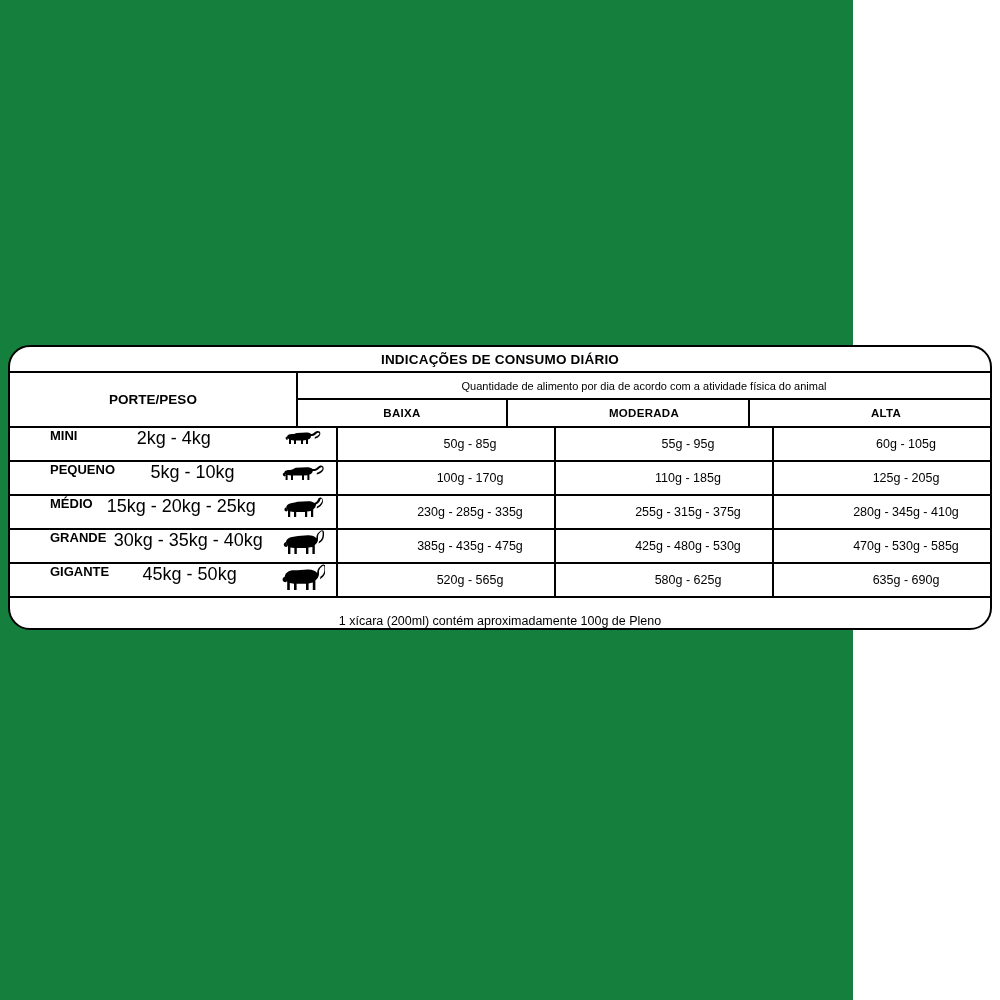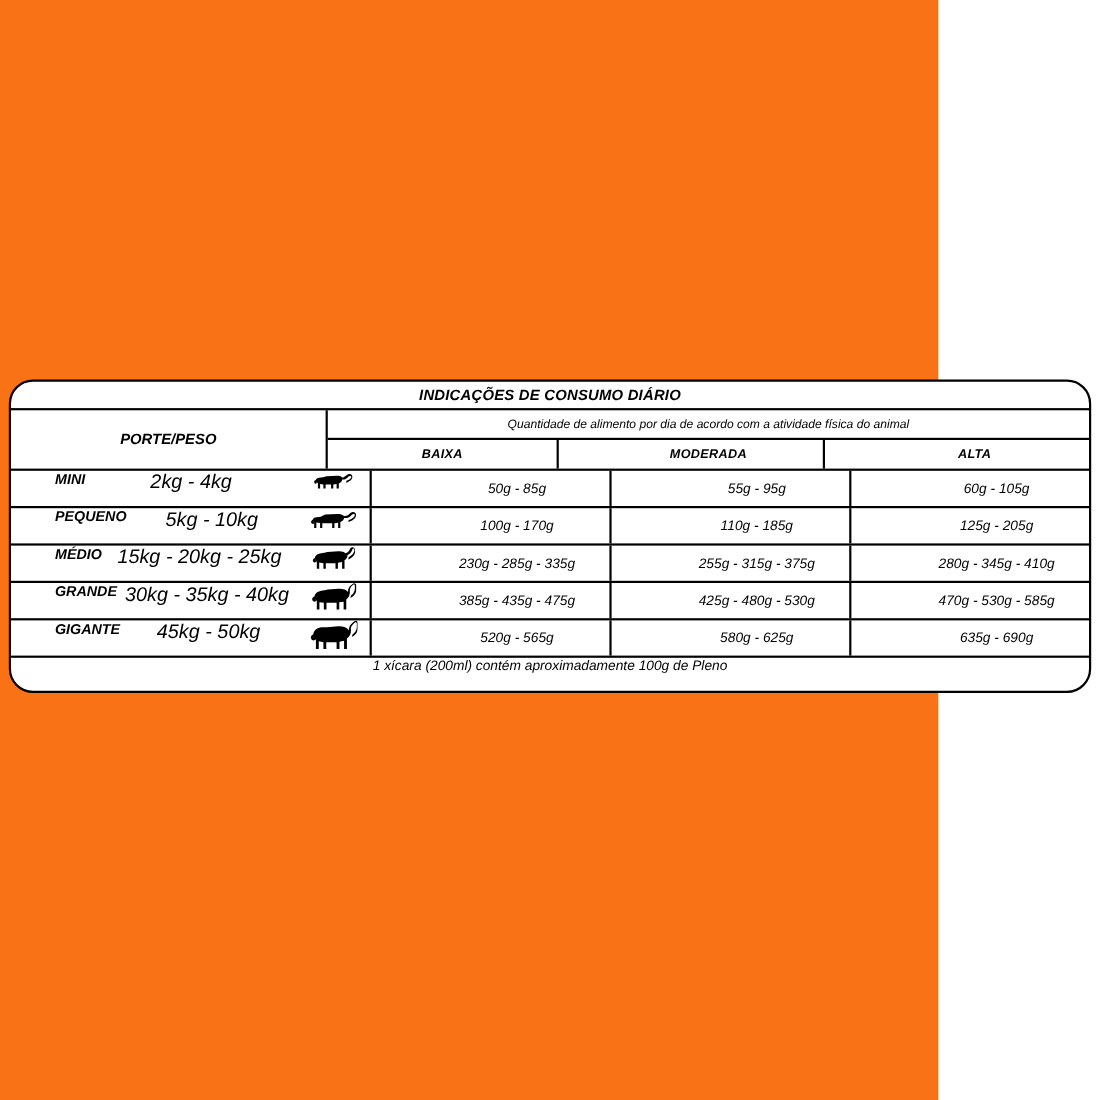--- a/index.html
+++ b/index.html
@@ -12,22 +12,21 @@
   }
   body {
     font-family: "Liberation Sans", sans-serif;
     color: #000000;
   }
 
   #page {
     position: relative;
     width: 853px;
     height: 1000px;
-    background: #f97316;
-    font-style: italic;
+    background: #15803d;
   }
 
   
   #panel {
     position: absolute;
     left: 8px;
     top: 345px;
     width: 984px;
     border: 2px solid #000;
     border-radius: 22px;
@@ -160,21 +159,21 @@
     font-size: 12.5px;
     padding-left: 48px;
   }
   .val-cell + .val-cell {
     border-left: 2px solid #000;
   }
 
   
   .foot-row {
     height: 30px;
-    align-items: flex-start;
+    align-items: flex-end;
     justify-content: center;
   }
   .foot-text {
     font-size: 12.5px;
   }
 </style>
 </head>
 <body>
 
 <div id="page">

